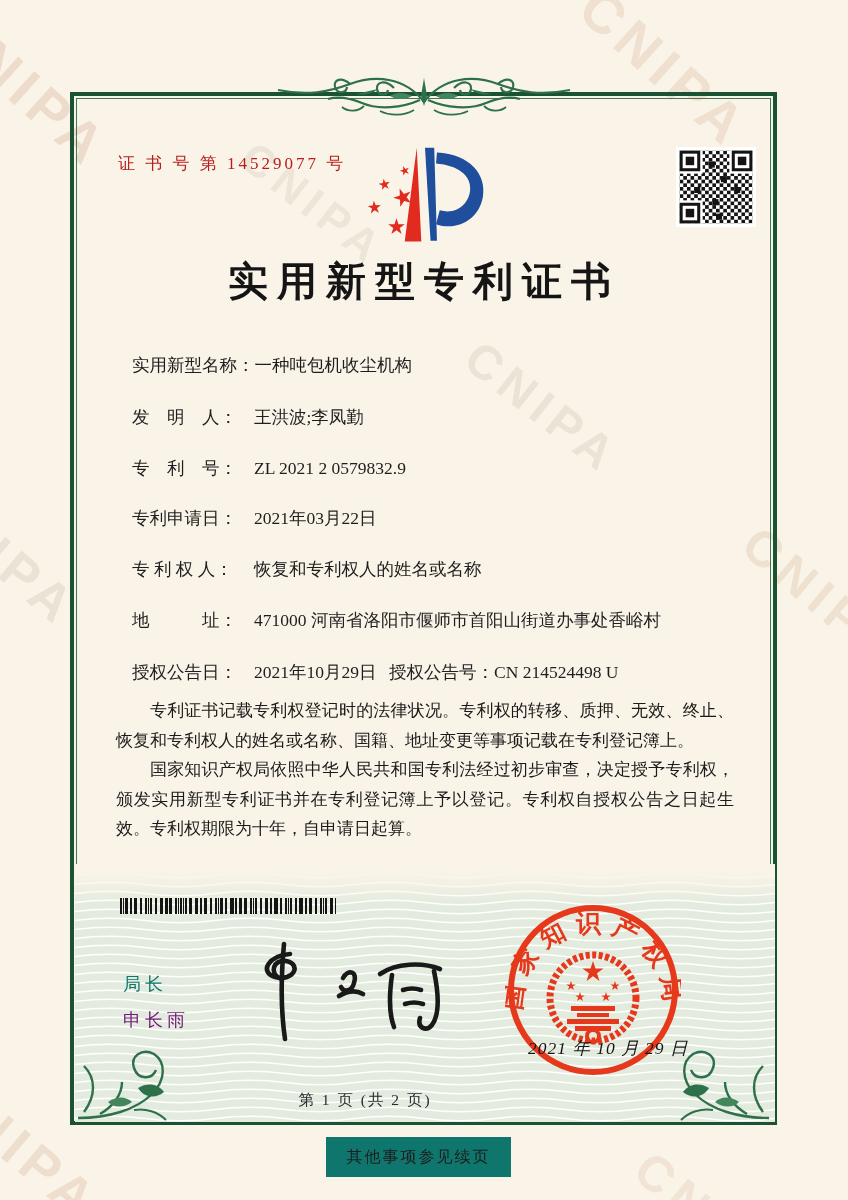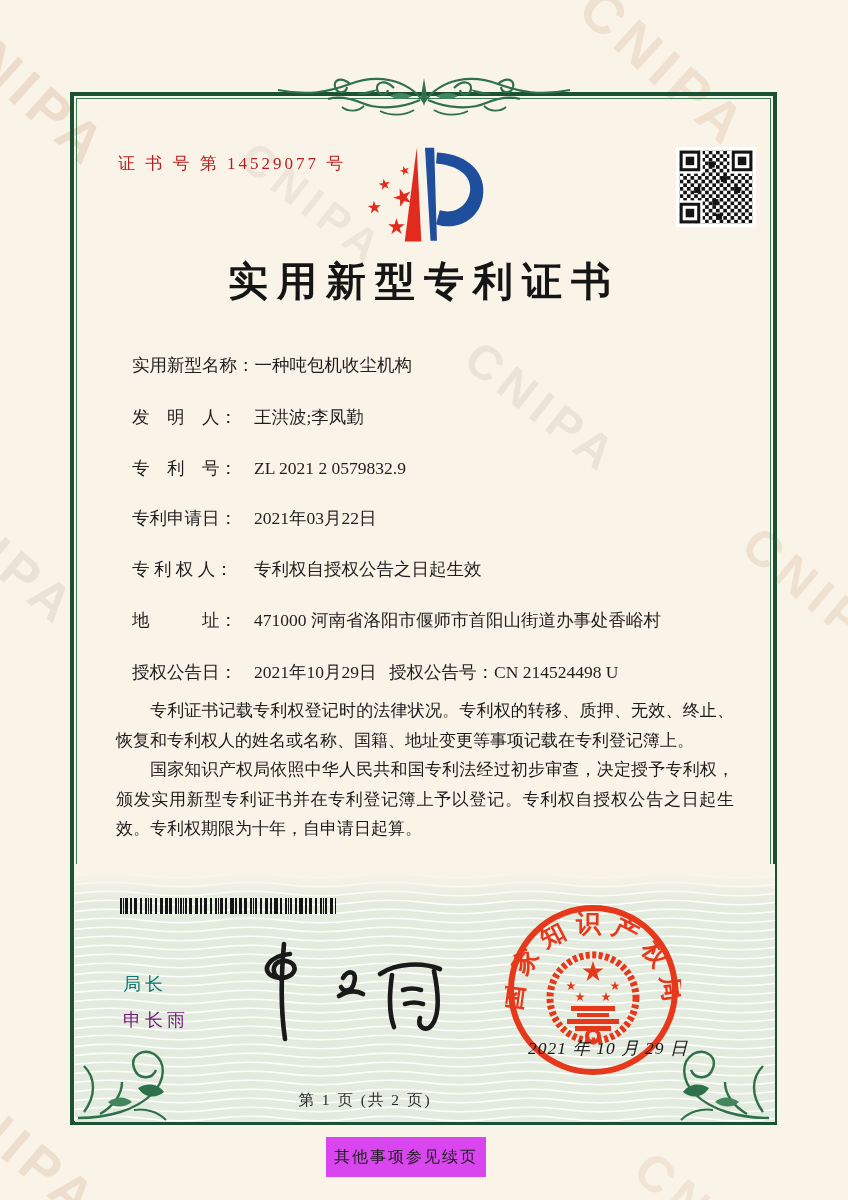--- a/index.html
+++ b/index.html
@@ -65,22 +65,22 @@
   .officer-name{position:absolute;left:123px;top:1008px;font-size:18px;letter-spacing:4px;color:#701a75;}
   .seal-date{
     position:absolute;left:528px;top:1036px;font-size:17.5px;color:#161616;
     letter-spacing:1px;z-index:6;white-space:nowrap;font-style:italic;
   }
   .page-indicator{
     position:absolute;left:70px;top:1090px;width:590px;text-align:center;
     font-size:15.5px;letter-spacing:2px;color:#2a2a2a;
   }
   .cont-box{
-    position:absolute;left:326px;top:1137px;width:160px;height:40px;
-    background:#d946ef;display:flex;align-items:center;justify-content:center;
+    position:absolute;left:326px;top:1137px;width:185px;height:40px;
+    background:#0f766e;display:flex;align-items:center;justify-content:center;
   }
   .cont-note{font-size:16px;letter-spacing:2px;color:#1d1d1d;}
   svg{display:block;}
 </style>
 </head>
 <body>
 
 <span class="wm" style="left:-30px;top:-5px;font-size:56px;color:rgba(226,200,178,.55);transform:rotate(42deg);">CNIPA</span>
 <span class="wm" style="left:610px;top:-25px;font-size:56px;color:rgba(228,204,182,.5);transform:rotate(42deg);">CNIPA</span>
 <span class="wm" style="left:262px;top:132px;font-size:44px;color:rgba(205,196,180,.30);transform:rotate(38deg);">CNIPA</span>
@@ -205,21 +205,21 @@
 <div class="field-row" style="top:405px;">
   <span class="field-label">发　明　人：</span><span class="field-value">王洪波;李凤勤</span>
 </div>
 <div class="field-row" style="top:456px;">
   <span class="field-label">专　利　号：</span><span class="field-value">ZL 2021 2 0579832.9</span>
 </div>
 <div class="field-row" style="top:506px;">
   <span class="field-label">专利申请日：</span><span class="field-value">2021年03月22日</span>
 </div>
 <div class="field-row" style="top:557px;">
-  <span class="field-label">专 利 权 人：</span><span class="field-value">专利权自授权公告之日起生效</span>
+  <span class="field-label">专 利 权 人：</span><span class="field-value">恢复和专利权人的姓名或名称</span>
 </div>
 <div class="field-row" style="top:608px;">
   <span class="field-label">地　　　址：</span><span class="field-value">471000 河南省洛阳市偃师市首阳山街道办事处香峪村</span>
 </div>
 <div class="field-row" style="top:660px;">
   <span class="field-label">授权公告日：</span><span class="field-value">2021年10月29日</span>
 </div>
 <div class="gazette-col" style="top:660px;">
   <span>授权公告号：</span><span>CN 214524498 U</span>
 </div>

